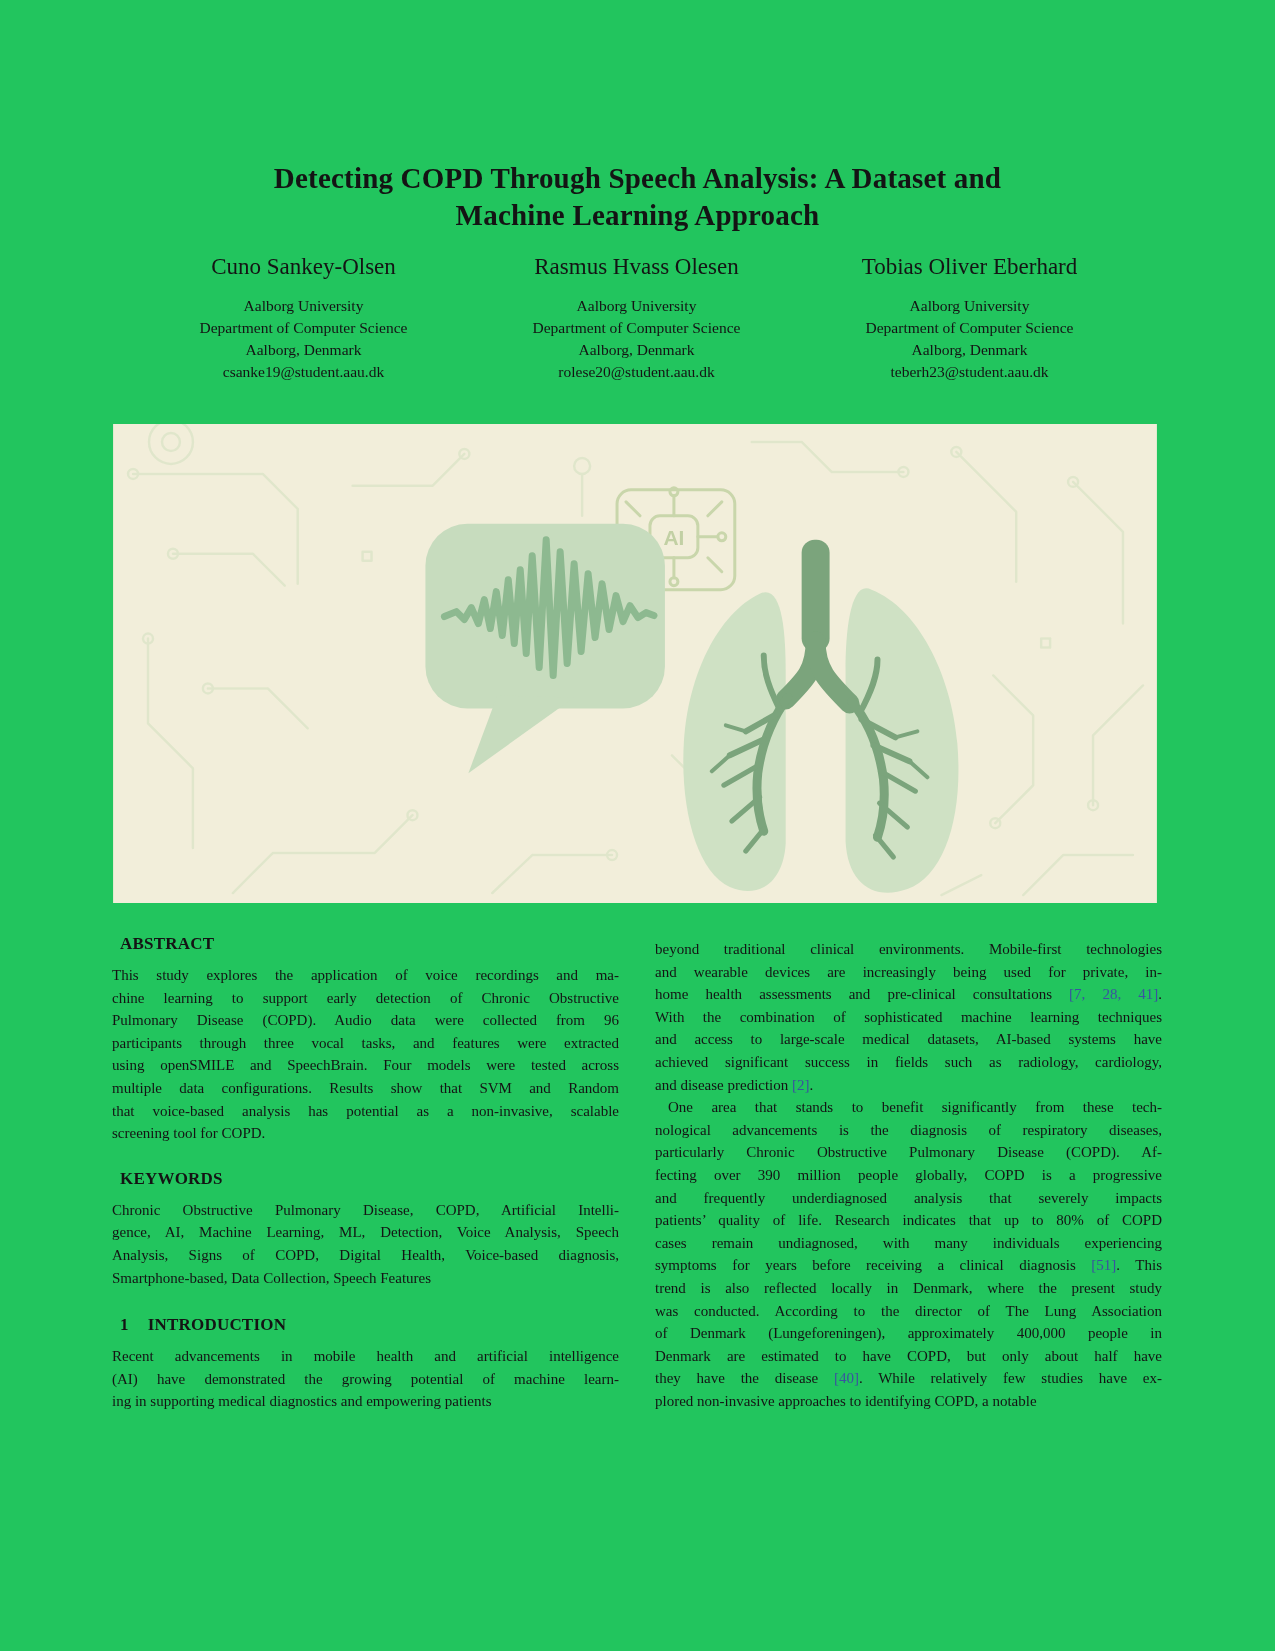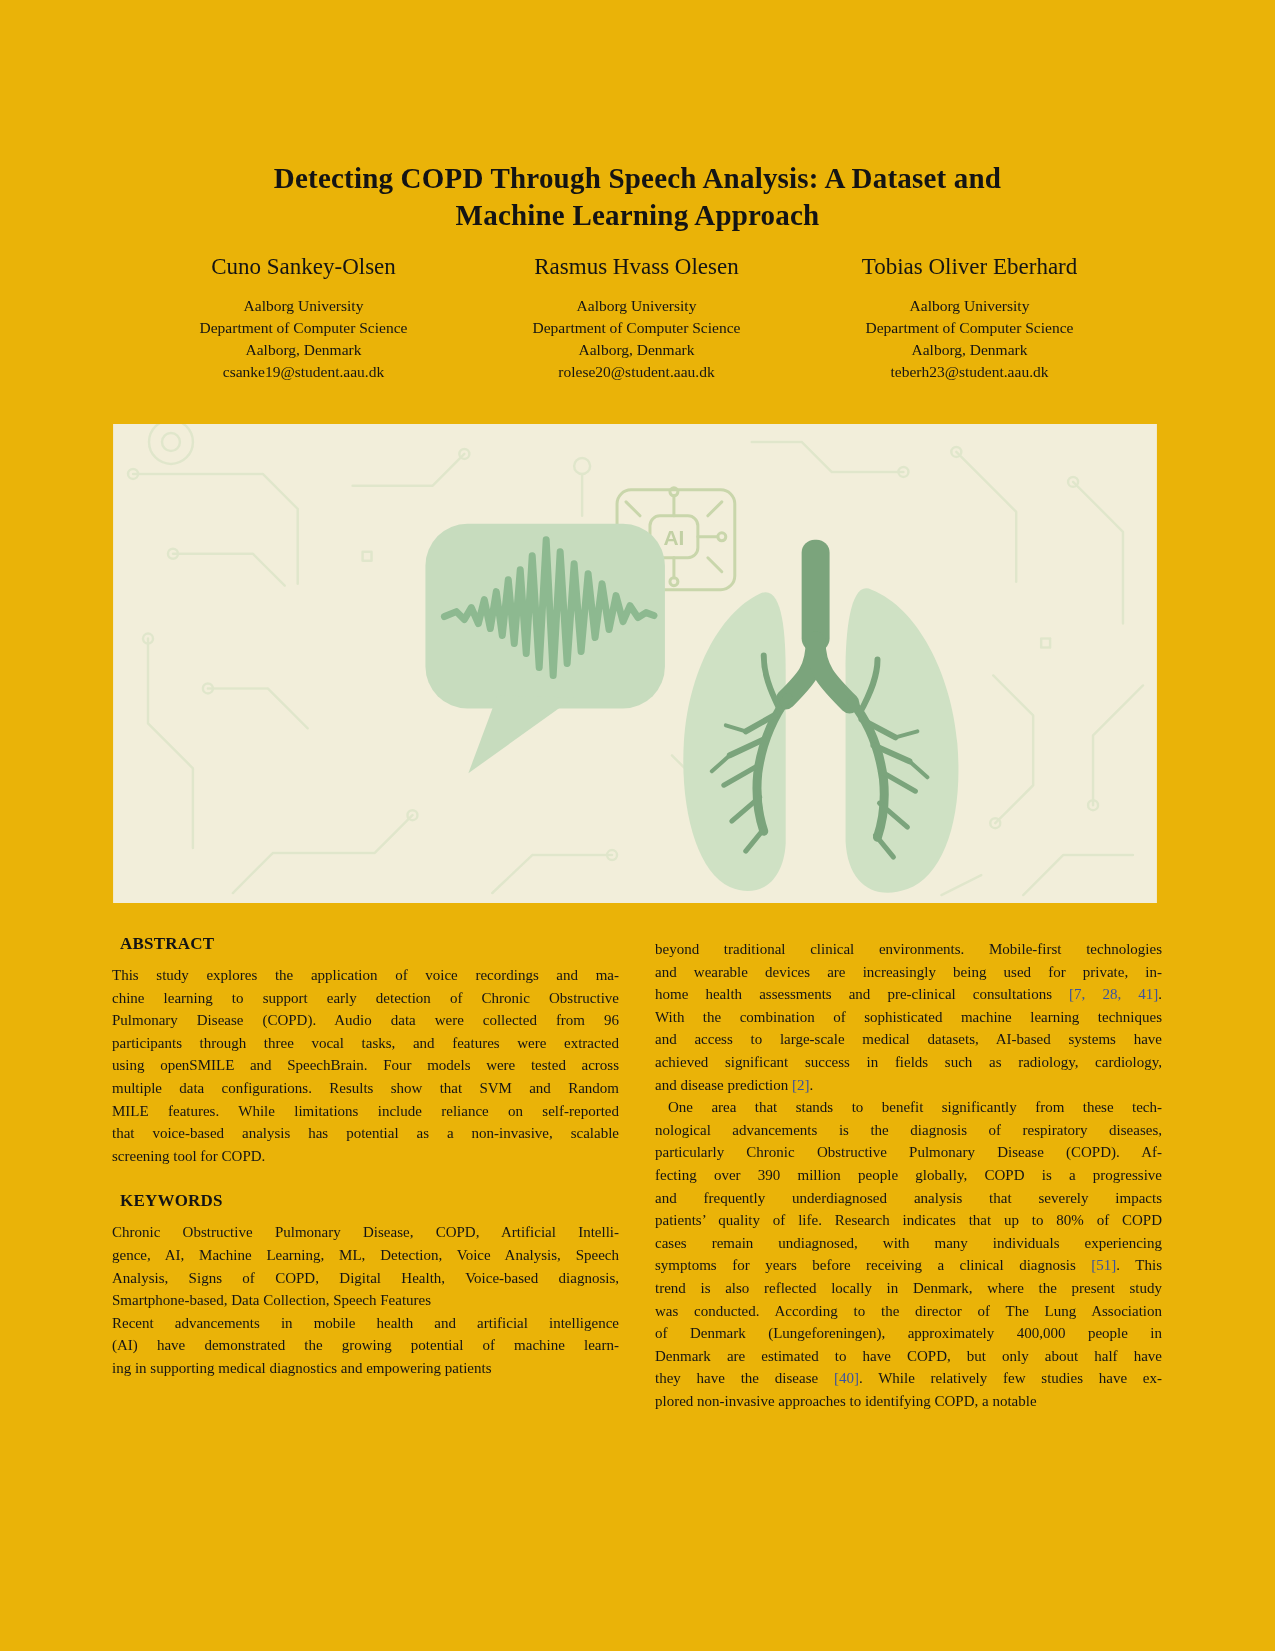--- a/index.html
+++ b/index.html
@@ -1,18 +1,18 @@
 <!DOCTYPE html>
 <html><head>
 <meta charset="utf-8">
 <style>
   html,body { margin:0; padding:0; background:#888; }
   .page {
     position:relative; width:1275px; height:1651px; margin:0 auto;
-    background:#eab308; overflow:hidden;
+    background:#22c55e; overflow:hidden;
     font-family:"Liberation Serif","DejaVu Serif",serif;
     color:#141414;
   }
   
   .title-block { position:absolute; top:160px; left:0; width:1275px; text-align:center; }
   .title-line { font-size:29px; line-height:37px; font-weight:bold; letter-spacing:0.2px; }
   
   .authors-row { position:absolute; top:253px; left:137px; width:1000px; display:flex; }
   .author-col { width:333px; text-align:center; }
   .author-name { font-size:23px; line-height:27px; margin-bottom:15px; }
@@ -173,38 +173,40 @@
     <div>
       <div class="sec-head">ABSTRACT</div>
       <div>
           <div class="para">
             <div class="line just">This study explores the application of voice recordings and ma-</div>
             <div class="line just">chine learning to support early detection of Chronic Obstructive</div>
             <div class="line just">Pulmonary Disease (COPD). Audio data were collected from 96</div>
             <div class="line just">participants through three vocal tasks, and features were extracted</div>
             <div class="line just">using openSMILE and SpeechBrain. Four models were tested across</div>
             <div class="line just">multiple data configurations. Results show that SVM and Random</div>
-            <div class="line just">MILE features. While limitations include reliance on self-reported</div>
             <div class="line just">that voice-based analysis has potential as a non-invasive, scalable</div>
             <div class="line">screening tool for COPD.</div>
           </div>
         </div>
     </div>
     <div>
       <div class="sec-head kw">KEYWORDS</div>
       <div>
           <div class="para">
             <div class="line just">Chronic Obstructive Pulmonary Disease, COPD, Artificial Intelli-</div>
             <div class="line just">gence, AI, Machine Learning, ML, Detection, Voice Analysis, Speech</div>
             <div class="line just">Analysis, Signs of COPD, Digital Health, Voice-based diagnosis,</div>
             <div class="line">Smartphone-based, Data Collection, Speech Features</div>
           </div>
         </div>
     </div>
     <div>
+      <div class="sec-head intro">
+        <span class="sec-num">1</span><span>INTRODUCTION</span>
+      </div>
       <div>
           <div class="para">
             <div class="line just">Recent advancements in mobile health and artificial intelligence</div>
             <div class="line just">(AI) have demonstrated the growing potential of machine learn-</div>
             <div class="line">ing in supporting medical diagnostics and empowering patients</div>
           </div>
         </div>
     </div>
   </div>
 

